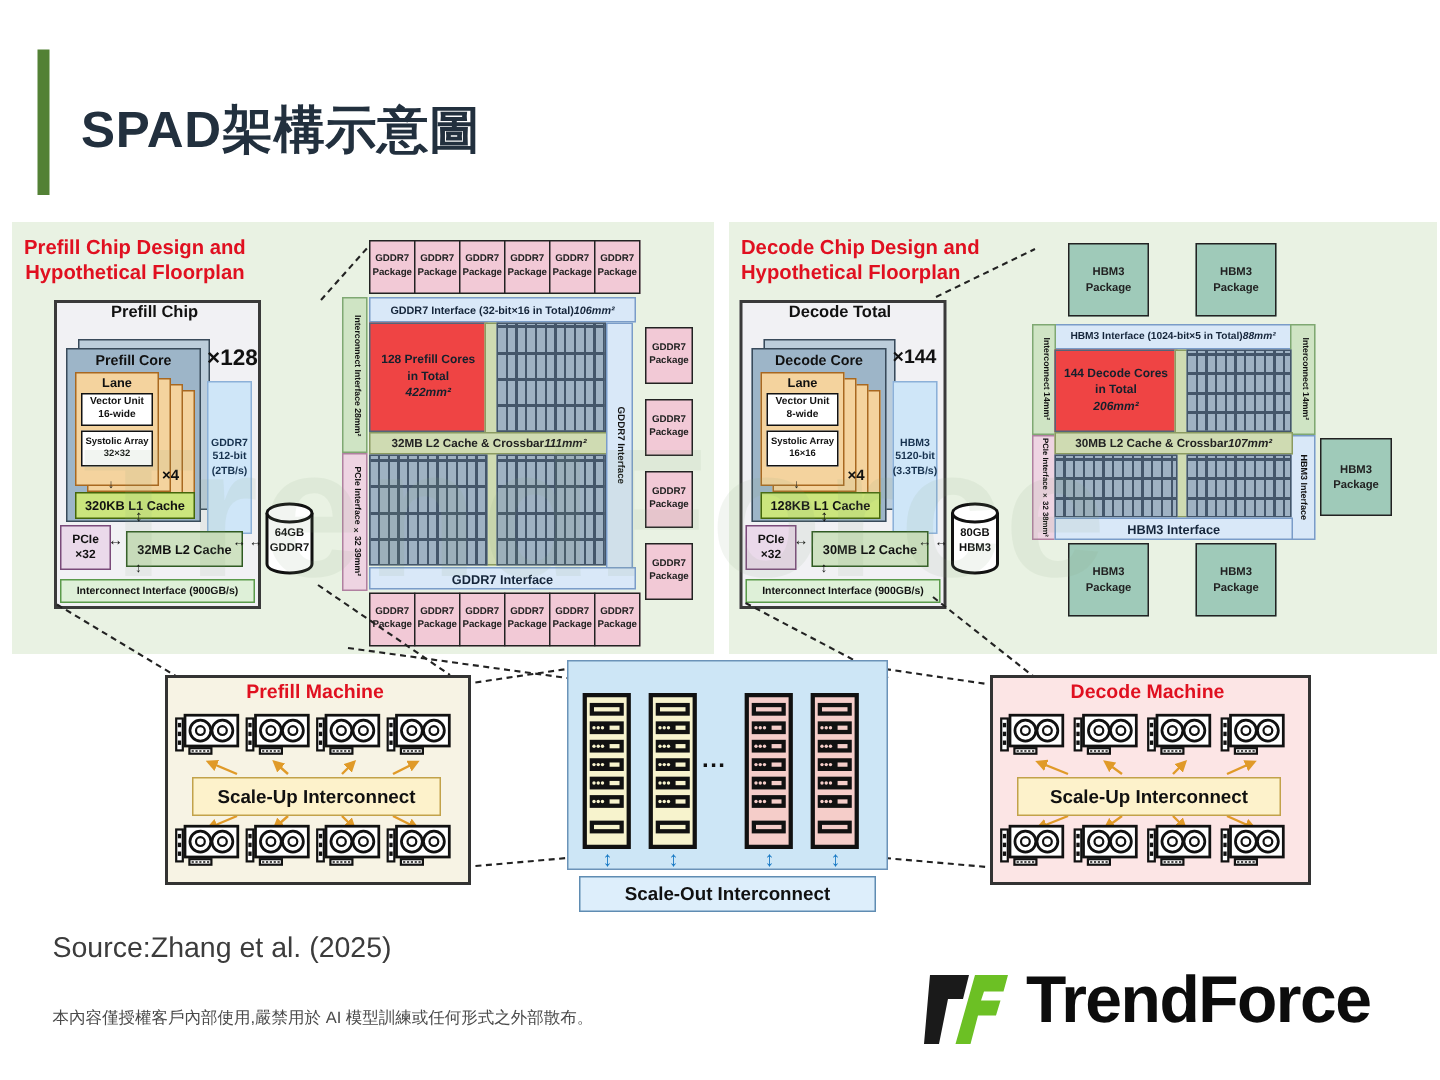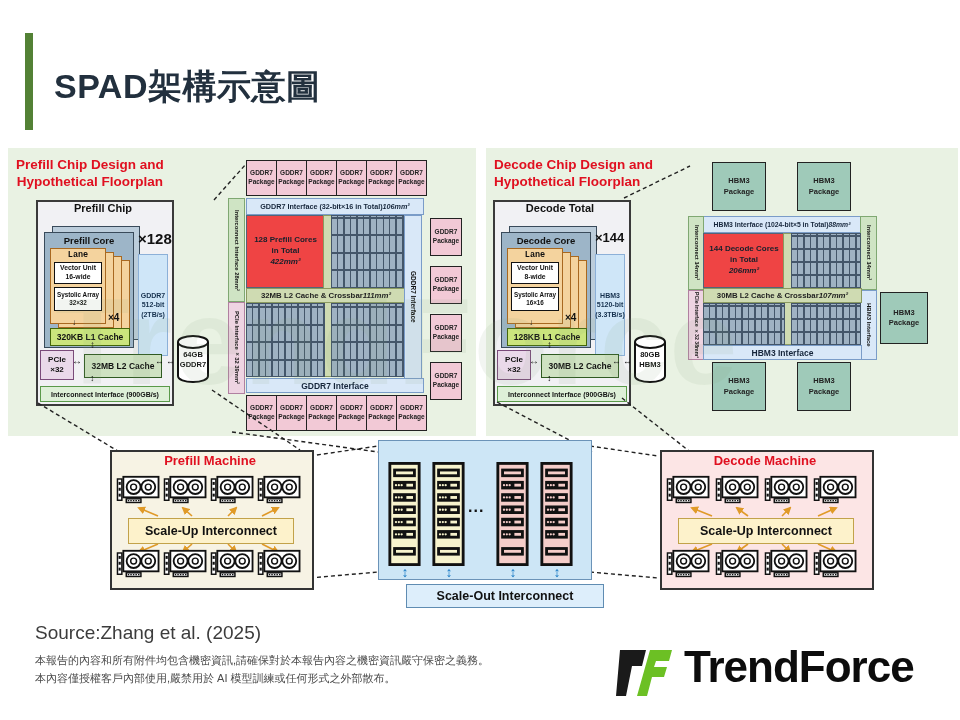--- a/index.html
+++ b/index.html
@@ -10,21 +10,21 @@
   .phead{position:absolute;color:#e01020;font-weight:700;font-size:13.5px;line-height:1.28;white-space:pre-line;}
   .pl{white-space:pre-line;}
   
   .chip{position:absolute;background:#f1f1f4;border:2px solid #3a3a3a;}
   .chiplabel{position:absolute;font-weight:700;font-size:11px;text-align:center;color:#111;}
   .coreshadow{position:absolute;background:#bccddb;border:1.5px solid #394a5a;}
   .corecard{position:absolute;background:#9db5c8;border:1.5px solid #394a5a;}
   .corelabel{position:absolute;width:100%;text-align:center;font-weight:700;font-size:9.5px;top:2px;}
   .laneshadow{position:absolute;background:#f4d39e;border:1.5px solid #a86820;}
   .lane{position:absolute;background:#f4d39e;border:1.5px solid #a86820;}
-  .lanelabel{position:absolute;width:100%;text-align:center;font-weight:700;font-size:8.5px;top:1px;font-family:Liberation Mono, monospace;}
+  .lanelabel{position:absolute;width:100%;text-align:center;font-weight:700;font-size:8.5px;top:1px;}
   .wbox{position:absolute;background:#fff;border:1.5px solid #111;font-weight:700;font-size:6.8px;line-height:1.3;text-align:center;white-space:pre-line;display:flex;align-items:center;justify-content:center;}
   .l1{position:absolute;background:#cbe57d;border:1.5px solid #44660a;font-weight:700;font-size:8.5px;text-align:center;display:flex;align-items:center;justify-content:center;}
   .pciebox{position:absolute;background:#ead9ea;border:1.5px solid #7a4a7a;font-weight:700;font-size:8px;line-height:1.3;text-align:center;white-space:pre-line;display:flex;align-items:center;justify-content:center;}
   .l2box{position:absolute;background:#cfe2c2;border:1.5px solid #2f5a22;font-weight:700;font-size:8.5px;text-align:center;display:flex;align-items:center;justify-content:center;}
   .membus{position:absolute;background:#cfe6f8;border:1px solid #8cb0d8;font-weight:700;font-size:7px;line-height:1.35;text-align:center;white-space:pre-line;display:flex;align-items:center;justify-content:center;color:#16314e;}
   .icbar{position:absolute;background:#def0d8;border:1px solid #5a9a4a;font-weight:700;font-size:7px;text-align:center;display:flex;align-items:center;justify-content:center;}
   .mult{position:absolute;font-weight:700;color:#111;}
   .arr{position:absolute;font-weight:700;color:#111;line-height:1;}
   .cyltext{position:absolute;font-weight:700;font-size:7.5px;line-height:1.3;text-align:center;white-space:pre-line;}
   
@@ -38,21 +38,21 @@
   .vpink{background:#eed4e2;border:1px solid #b080a0;}
   .vblue{background:#d9e8f8;border:1px solid #7a9cc8;}
   .grid{position:absolute;background-color:#9fb2c3;border:1.5px solid #44566a;background-image:repeating-linear-gradient(90deg,transparent 0 5px,#44566a 5px 6.5px),repeating-linear-gradient(0deg,transparent 0 15.5px,#44566a 15.5px 17.5px);}
   .grid2{position:absolute;background-color:#9fb2c3;border:1.5px solid #44566a;background-image:repeating-linear-gradient(90deg,transparent 0 5px,#44566a 5px 6.5px),repeating-linear-gradient(0deg,transparent 0 11px,#44566a 11px 13px);}
   .coresbox{position:absolute;background:#ef4444;border:1.5px solid #546478;display:flex;flex-direction:column;align-items:center;justify-content:center;font-size:8px;font-weight:700;line-height:1.35;text-align:center;color:#15202c;white-space:pre-line;}
   .area{font-style:italic;font-weight:700;}
   
   .machine{position:absolute;border:2px solid #333;}
   .mlabel{position:absolute;color:#e01020;font-weight:700;font-size:13px;text-align:center;}
   .subar{position:absolute;background:#fdf2cb;border:1.2px solid #c2a24a;display:flex;align-items:center;justify-content:center;font-weight:700;font-size:12.5px;color:#111;}
-  .sobar{position:absolute;background:#ddeefb;border:1.5px solid #5f8cb2;display:flex;align-items:center;justify-content:center;font-weight:700;font-size:12.5px;color:#111;margin-left:20px;}
+  .sobar{position:absolute;background:#ddeefb;border:1.5px solid #5f8cb2;display:flex;align-items:center;justify-content:center;font-weight:700;font-size:12.5px;color:#111;}
   .cluster{position:absolute;background:#cde6f6;border:1.5px solid #6b93b8;}
   .bluearr{position:absolute;color:#1779c4;font-weight:700;font-size:14px;line-height:1;width:14px;text-align:center;}
   .ellip{position:absolute;font-weight:700;font-size:16px;letter-spacing:1px;color:#111;}
   
   .gbar{position:absolute;left:25px;top:33px;width:8px;height:97px;background:#538135;}
   .slidetitle{position:absolute;left:54px;top:64px;font-size:34px;font-weight:700;color:#22303e;letter-spacing:.5px;}
   .src{position:absolute;left:35px;top:622px;font-size:19px;color:#3c3c3c;}
   .disc{position:absolute;left:35px;font-size:11px;color:#4a4a4a;}
   .brandtext{position:absolute;left:684px;top:642px;font-size:44px;font-weight:800;color:#0c0c0c;letter-spacing:-1px;}
   .wm{position:absolute;left:55px;top:272px;font-size:122px;font-weight:800;color:#86a47c;opacity:.10;letter-spacing:2px;pointer-events:none;}
@@ -422,21 +422,20 @@
       <use href="#sym-gpu"></use>
     </svg>
   <svg class="abs" style="left:764px;top:548px;" width="44" height="32">
       <use href="#sym-gpu"></use>
     </svg>
   <svg class="abs" style="left:813px;top:548px;" width="44" height="32">
       <use href="#sym-gpu"></use>
     </svg>
 
   <div class="src">Source:Zhang et al. (2025)</div>
-  <div class="disc" style="top:653px;">本報告的內容和所有附件均包含機密資訊,請確保對於本報告內容之機密資訊嚴守保密之義務。</div>
   <div class="disc" style="top:671px;">本內容僅授權客戶內部使用,嚴禁用於 AI 模型訓練或任何形式之外部散布。</div>
   <svg class="abs" style="left:614px;top:646px;" width="60" height="54" viewBox="0 0 60 54">
     <path d="M6,4 L32,4 L28,20 L18,20 L12,50 L2,50 Z" fill="#1a1a1a"></path>
     <path d="M36,4 L58,4 L55,15 L42,15 L40,21 L53,21 L50,31 L38,31 L33,50 L23,50 Z" fill="#6cc024"></path>
   </svg>
   <div class="brandtext">TrendForce</div>
 
   <div class="wm">TrendForce</div>
 </div>
 

